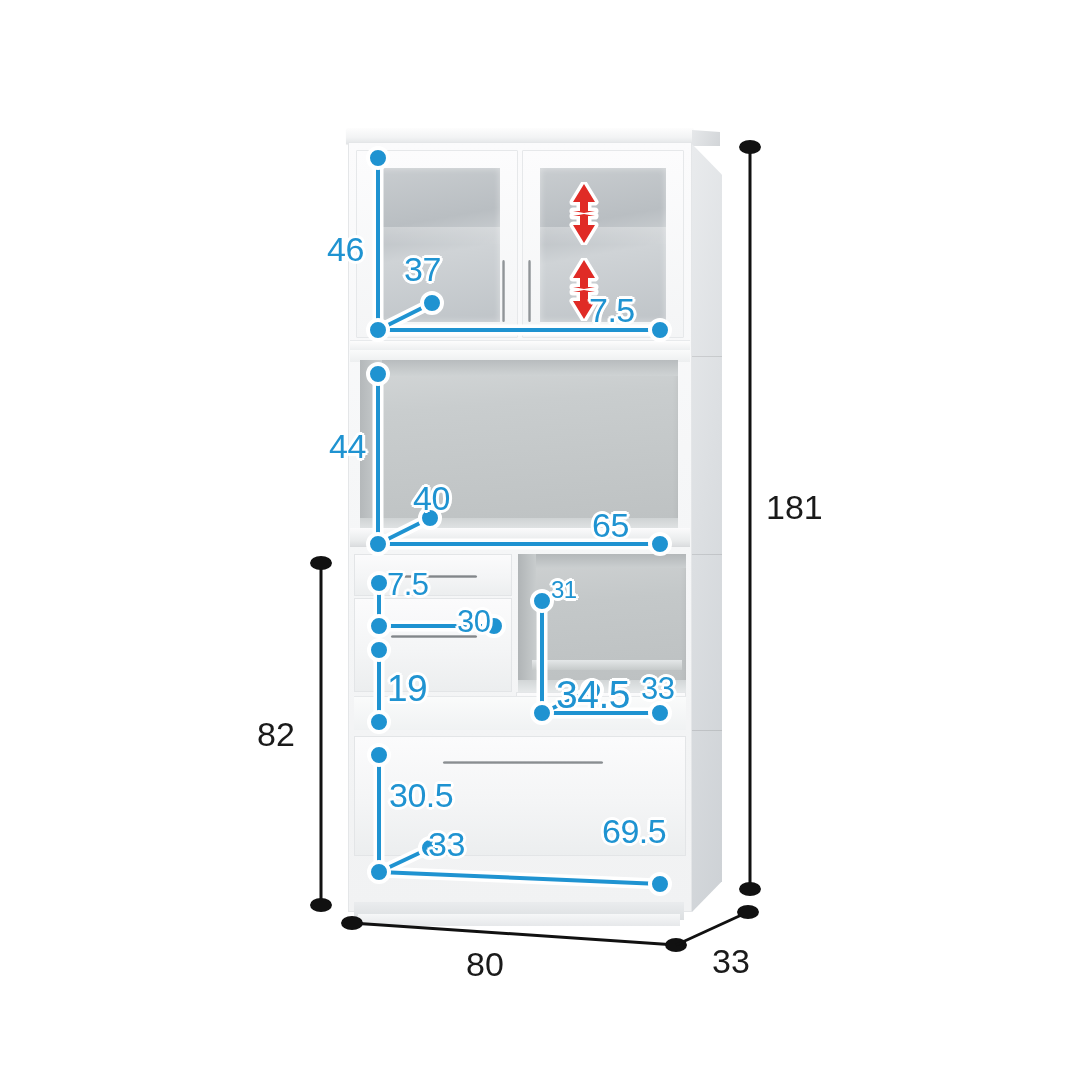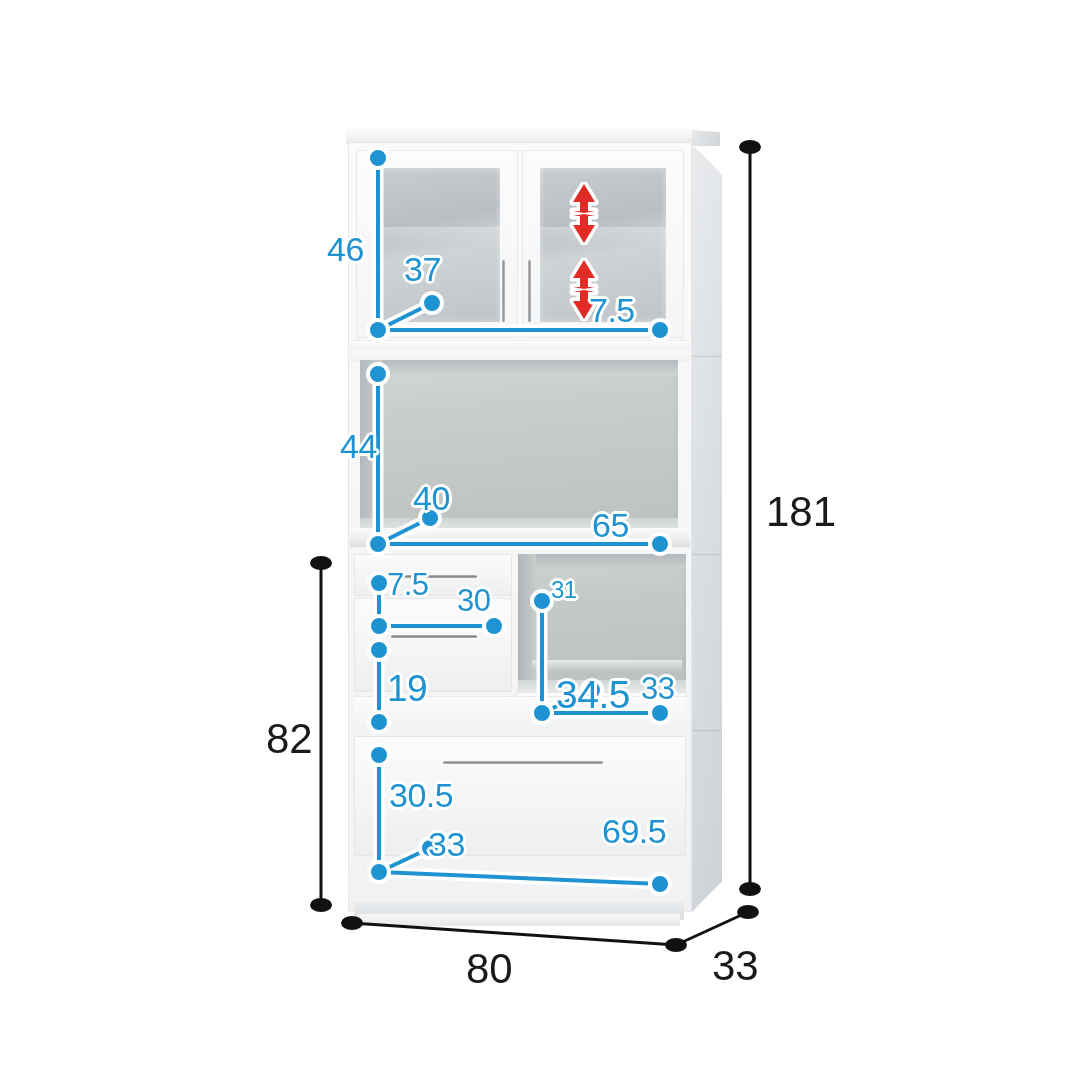--- a/index.html
+++ b/index.html
@@ -196,21 +196,21 @@
 
   .dlabel{
     position:absolute;font-size:34px;color:#1f93d1;
     white-space:nowrap;font-weight:400;letter-spacing:-.5px;
     text-shadow:
       2px 0 0 #fff,-2px 0 0 #fff,0 2px 0 #fff,0 -2px 0 #fff,
       2px 2px 0 #fff,-2px 2px 0 #fff,2px -2px 0 #fff,-2px -2px 0 #fff,
       3px 0 0 #fff,-3px 0 0 #fff,0 3px 0 #fff,0 -3px 0 #fff;
   }
   .klabel{
-    position:absolute;font-size:42px;color:#1a1a1a;white-space:nowrap;
+    position:absolute;font-size:34px;color:#1a1a1a;white-space:nowrap;
   }
 </style>
 </head>
 <body>
 
 <div class="stage">
 
 
   <div class="furn">
 
@@ -400,34 +400,34 @@
     <g>
       <path class="kl" d="M676 945 L748 912"></path>
       <ellipse class="kd" cx="748" cy="912" rx="11" ry="7"></ellipse>
     </g>
   </svg>
 
   <div class="dlabel" style="left:327px;top:230px">46</div>
   <div class="dlabel" style="left:404px;top:250px">37</div>
   <div class="dlabel" style="left:589px;top:291px">7.5</div>
 
-  <div class="dlabel" style="left:340px;top:427px">44</div>
+  <div class="dlabel" style="left:329px;top:427px">44</div>
   <div class="dlabel" style="left:413px;top:479px">40</div>
   <div class="dlabel" style="left:592px;top:506px">65</div>
 
   <div class="dlabel" style="left:387px;top:567px;font-size:31px">7.5</div>
-  <div class="dlabel" style="left:457px;top:583px;font-size:31px">30</div>
+  <div class="dlabel" style="left:457px;top:604px;font-size:31px">30</div>
   <div class="dlabel" style="left:387px;top:668px;font-size:37px">19</div>
 
   <div class="dlabel" style="left:551px;top:576px;font-size:24px">31</div>
   <div class="dlabel" style="left:556px;top:673px;font-size:39px">34.5</div>
   <div class="dlabel" style="left:641px;top:671px;font-size:31px">33</div>
 
   <div class="dlabel" style="left:389px;top:776px">30.5</div>
   <div class="dlabel" style="left:428px;top:825px">33</div>
   <div class="dlabel" style="left:602px;top:812px">69.5</div>
 
   <div class="klabel" style="left:766px;top:488px">181</div>
-  <div class="klabel" style="left:266px;top:715px">82</div>
+  <div class="klabel" style="left:257px;top:715px">82</div>
   <div class="klabel" style="left:466px;top:945px">80</div>
   <div class="klabel" style="left:712px;top:942px">33</div>
 
 </div>
 
 </body></html>

